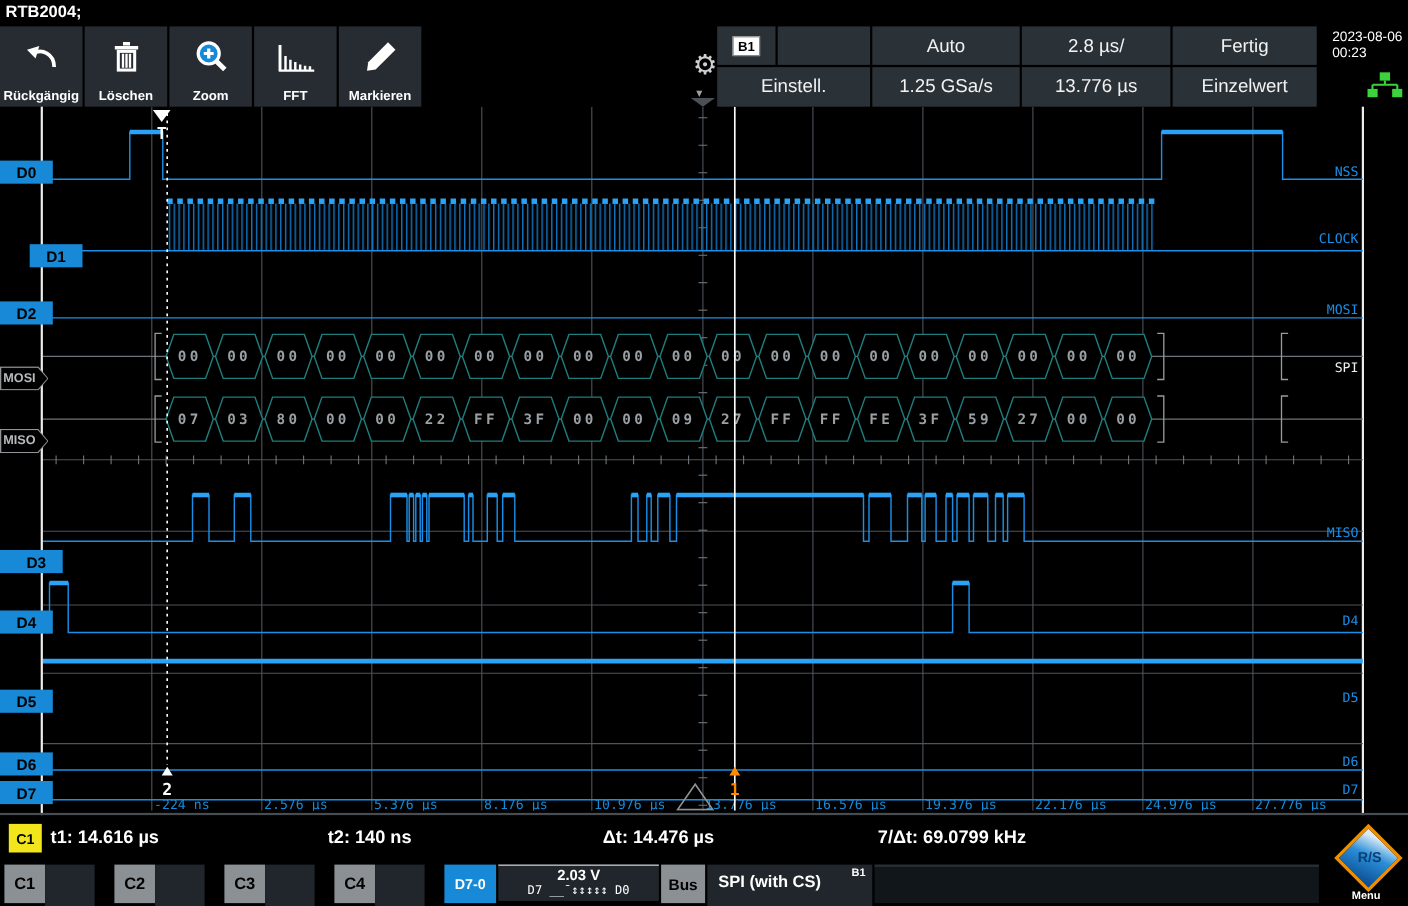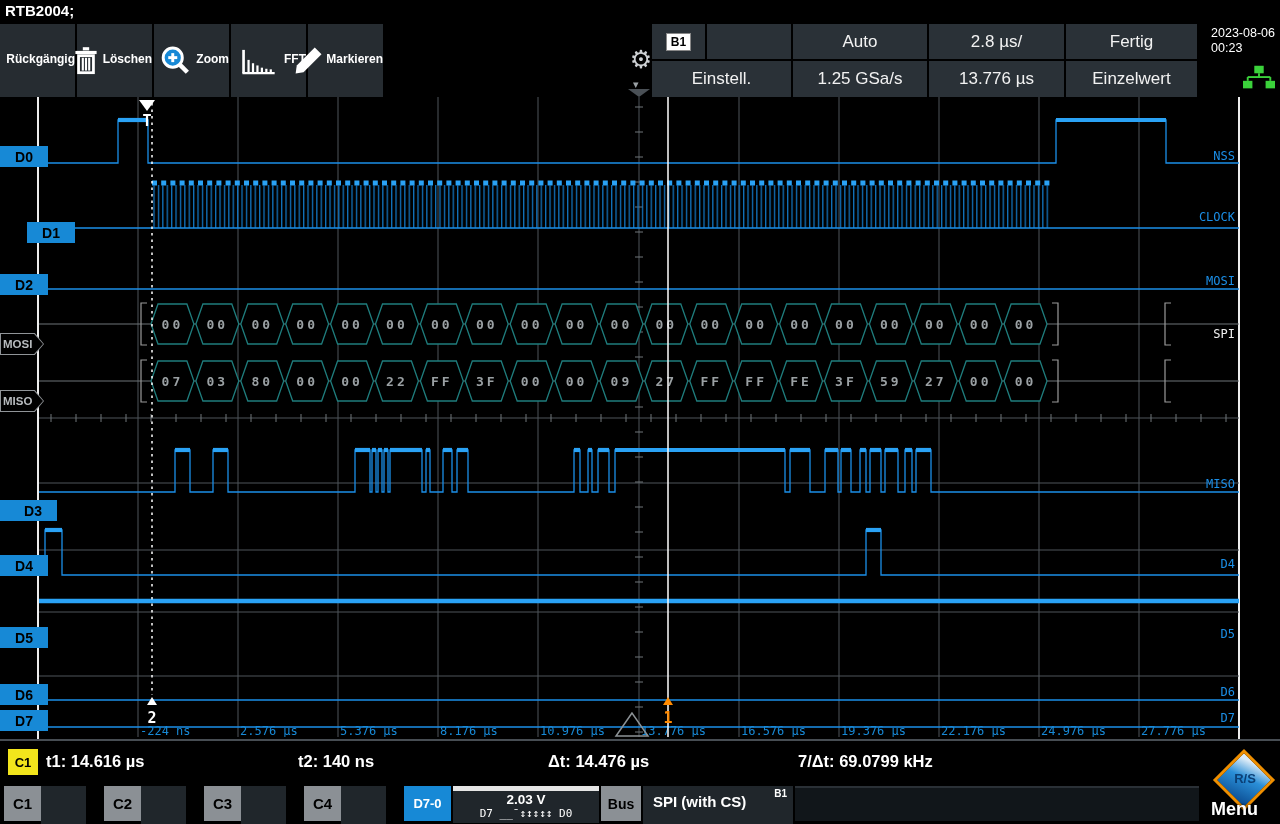--- a/index.html
+++ b/index.html
@@ -6,21 +6,21 @@
   body{width:1280px;height:824px;position:relative;overflow:hidden;
        font-family:"Liberation Sans",sans-serif;color:#f0f0f0;}
   .abs{position:absolute;}
 
   
   #titlebar{left:0;top:0;width:1280px;height:22px;font-size:15px;font-weight:bold;
             padding-left:5px;line-height:21px;color:#fff;}
 
   
   .tb-btn{top:24px;height:73px;width:75px;background:#262c31;display:flex;
-          flex-direction:row;align-items:center;justify-content:flex-end;}
+          flex-direction:column;align-items:center;justify-content:flex-end;}
   .tb-btn .lab{font-size:12px;font-weight:bold;color:#fff;margin-bottom:3px;}
   .tb-btn .ic{flex:1;display:flex;align-items:center;justify-content:center;}
 
   #gear{left:629px;top:46px;width:24px;text-align:center;color:#cdd0d3;font-size:25px;line-height:26px;}
   #gear-arrow{left:633px;top:78px;color:#9aa0a4;font-size:11px;}
 
   
   .sc{background:#2a3137;color:#f2f2f2;display:flex;align-items:center;justify-content:center;
       font-size:17px;}
   .r1{top:24px;height:35px;} .r2{top:61px;height:36px;}
@@ -49,38 +49,38 @@
   #c1badge{left:8px;top:749px;width:30px;height:26px;background:#f2e51c;color:#000;
            font-weight:bold;font-size:13px;display:flex;align-items:center;justify-content:center;}
   .meas{top:752px;font-size:16.5px;font-weight:bold;color:#fff;}
 
   
   .cb-gray{top:786px;height:35px;background:#8b9095;color:#000;font-weight:bold;font-size:15px;
            display:flex;align-items:center;justify-content:center;}
   .cb-dark{top:786px;height:40px;background:#20262b;}
   #d70tab{left:404px;width:47px;top:786px;height:35px;background:#1789d6;color:#fff;
           font-weight:bold;font-size:13px;display:flex;align-items:center;justify-content:center;}
-  #d70info{left:453px;width:146px;top:786px;height:32px;background:#20262b;border-top:5px solid #e5e5e5;
+  #d70info{left:453px;width:146px;top:786px;height:32px;background:#20262b;border-top:1px solid #e5e5e5;
            text-align:center;color:#fff;}
   #d70info .l1{font-size:13.5px;font-weight:bold;line-height:15px;margin-top:1px;}
   #d70info .l2{font-size:11px;line-height:13px;font-family:"DejaVu Sans Mono",monospace;}
   #bustab{left:601px;width:40px;font-size:14px;}
   #busbox{left:643px;width:150px;color:#fff;}
   #busname{position:absolute;left:10px;top:7px;font-size:15px;font-weight:bold;}
   #busid{position:absolute;right:6px;top:2px;font-size:10px;font-weight:bold;}
   #emptypanel{left:795px;width:404px;top:786px;height:33px;background:#11161a;border-top:2px solid #2a3036;}
 
   
   #logo{left:1211px;top:754px;width:62px;height:66px;}
   #diamond{position:absolute;left:11px;top:4px;width:38px;height:38px;transform:rotate(45deg);
            border:3px solid #ef8f00;background:linear-gradient(160deg,#dcebf7 10%,#2a8fd8 45%,#0a4a8f);}
   #diamond span{position:absolute;left:0;top:10px;width:100%;text-align:center;transform:rotate(-45deg);
            color:#0b3f75;font-weight:bold;font-size:13px;}
-  #menulab{position:absolute;left:0;bottom:0;width:100%;color:#fff;
-           font-weight:bold;font-size:18px;text-shadow:0 0 3px #000;}
+  #menulab{position:absolute;left:0;bottom:0;width:100%;text-align:center;color:#fff;
+           font-weight:bold;font-size:10px;text-shadow:0 0 3px #000;}
 </style>
 </head>
 <body>
 
 <div class="abs" id="titlebar">RTB2004;</div>
 
 <div class="abs tb-btn" style="left:0">
   <span class="ic">
     <svg width="38" height="36" viewBox="0 0 32 32">
         <path d="M26 24 C26 13 16 9 9 13" fill="none" stroke="#fff" stroke-width="3"></path>

